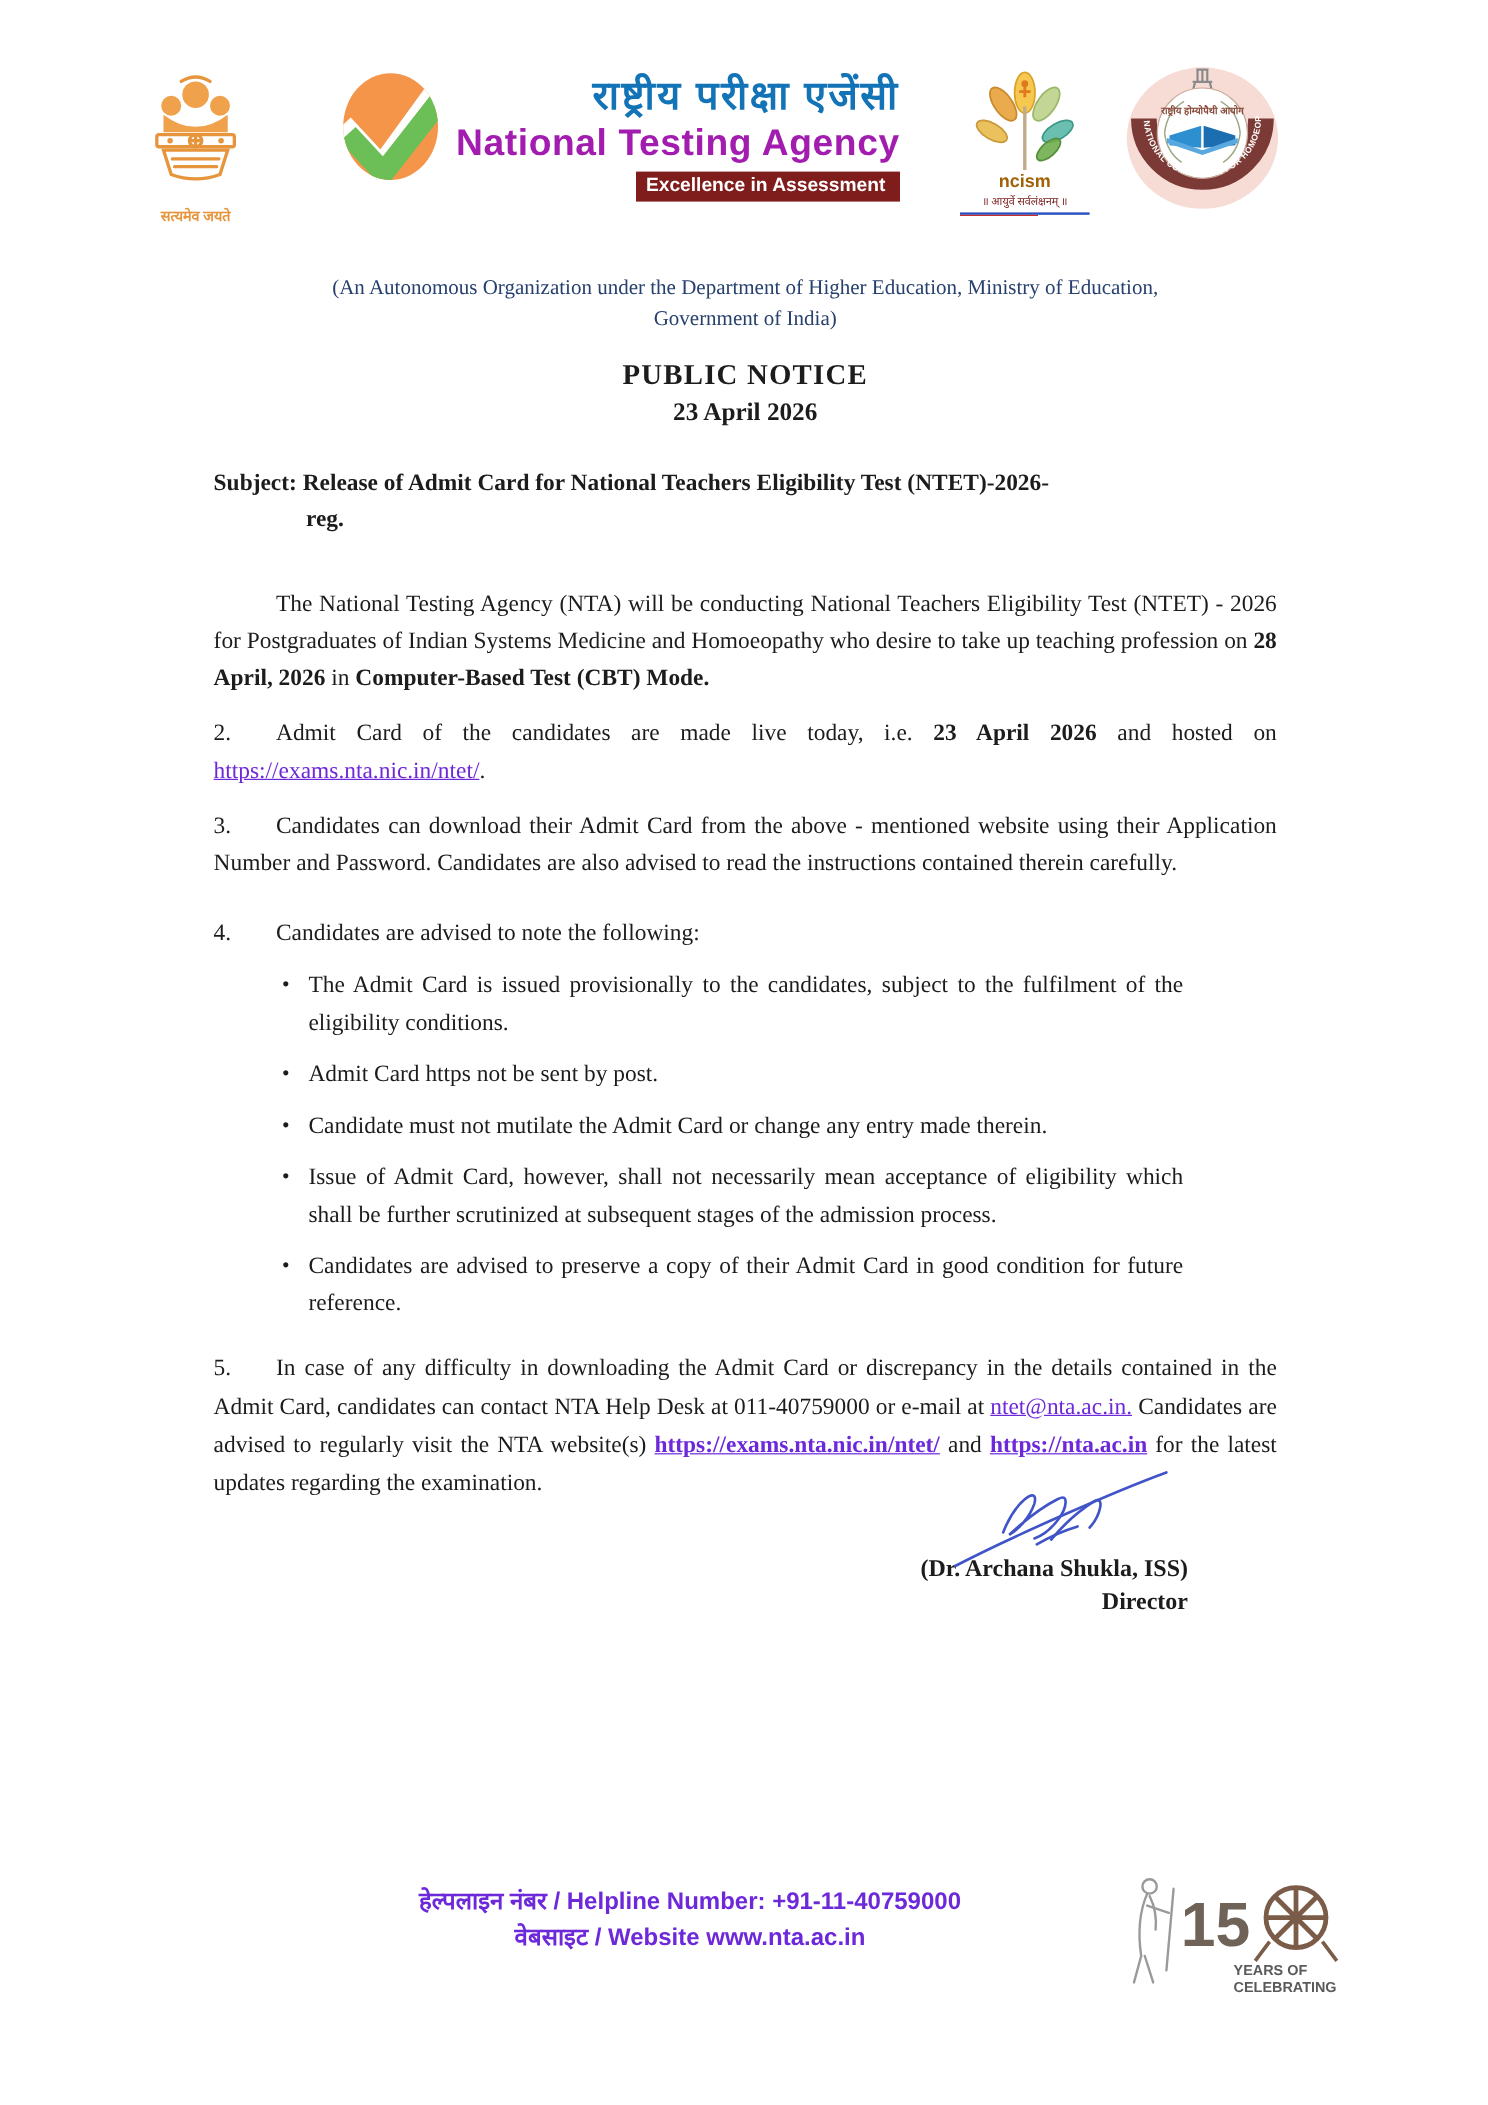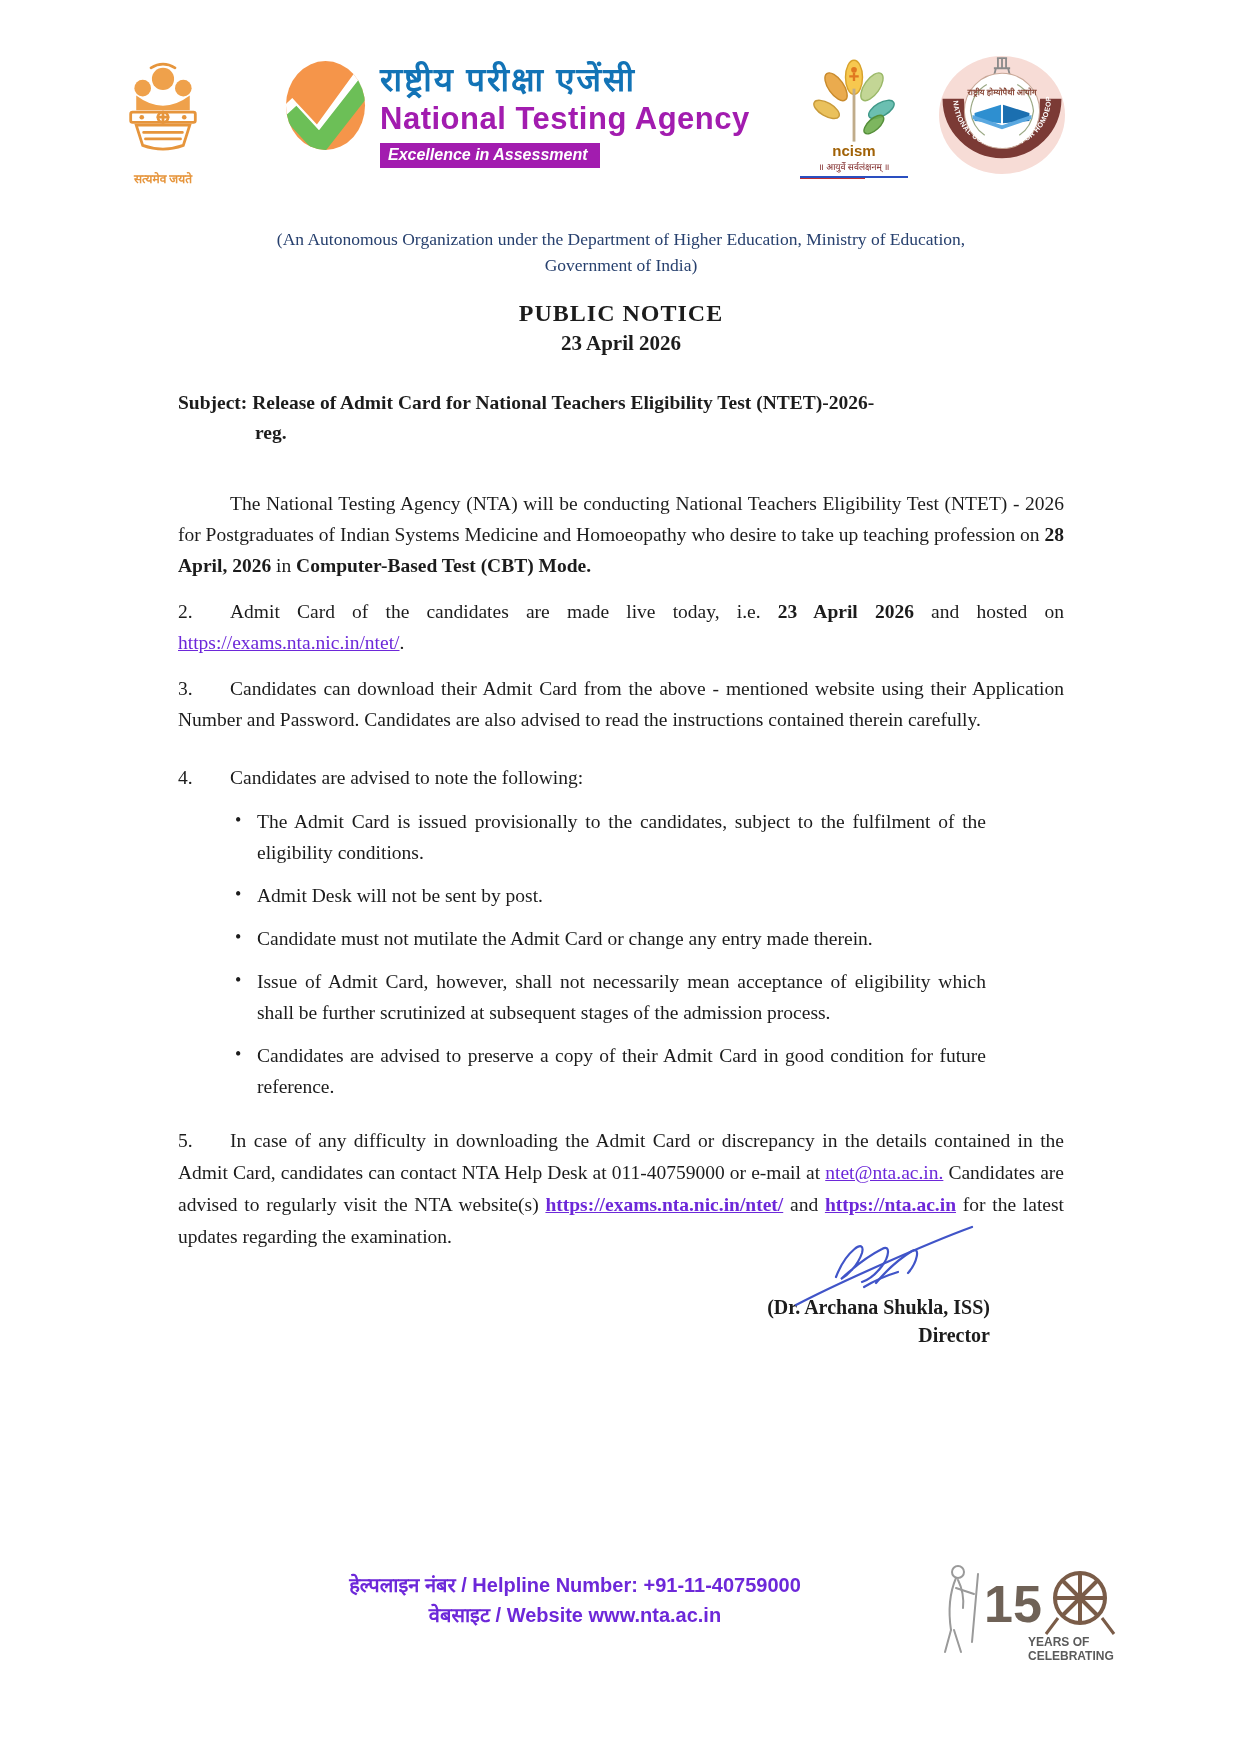--- a/index.html
+++ b/index.html
@@ -4,26 +4,26 @@
 <style>
   * { margin:0; padding:0; box-sizing:border-box; }
   body { background:#888; font-family:"Liberation Serif", serif; }
   .page {
     position:relative; width:1240px; height:1754px; margin:0 auto;
     background:#ffffff; overflow:hidden; color:#1c1c1c;
   }
   
   .emblem { position:absolute; left:96px; top:52px; width:134px; text-align:center; }
   .emblem-caption { font-size:12px; font-weight:bold; color:#e6953c; margin-top:2px; }
-  .nta-logo { position:absolute; left:284px; top:58px; display:flex; gap:12px; }
+  .nta-logo { position:absolute; left:284px; top:58px; display:flex; gap:12px;text-align:right; }
   .nta-text { padding-top:2px; }
   .nta-hindi { font-family:"Liberation Sans", sans-serif; font-size:33px; font-weight:bold; color:#1273b6; line-height:40px; letter-spacing:2px; }
   .nta-english { font-family:"Liberation Sans", sans-serif; font-size:31px; font-weight:bold; color:#a21caf; line-height:38px; letter-spacing:0.5px; }
-  .nta-badge { display:inline-block; margin-top:5px; background:#a21caf; color:#ffffff;
-    font-family:"Liberation Sans", sans-serif; font-style:italic; font-weight:bold;
+  .nta-badge { display:inline-block; margin-top:5px; background:#7f1d1d; color:#ffffff;
+    font-family:"Liberation Sans", sans-serif; font-weight:bold;
     font-size:16px; padding:3px 12px 4px 8px; }
   .ncism-logo { position:absolute; left:800px; top:56px; width:108px; text-align:center; }
   .ncism-name { font-family:"Liberation Sans", sans-serif; font-weight:bold; font-size:15px; color:#a16207; margin-top:-6px; }
   .ncism-motto { font-size:9px; color:#7a2020; margin-top:1px; }
   .ncism-rule { height:2px; background:#2a4fc0; margin-top:3px; position:relative; }
   .ncism-rule::after { content:""; position:absolute; left:0; right:40%; top:2px; height:1px; background:#c03030; }
   .nch-logo { position:absolute; left:922px; top:52px; }
   
   .doc { position:absolute; top:226px; left:178px; width:886px; }
   .org-line { text-align:center; font-size:17.5px; line-height:26px; color:#27406e; width:720px; margin:0 auto; }
@@ -162,21 +162,21 @@
     <p class="para p1"><span>The National Testing Agency (NTA) will be conducting National Teachers Eligibility Test (NTET) - 2026 for Postgraduates of Indian Systems Medicine and Homoeopathy who desire to take up teaching profession on </span><span class="bold">28 April, 2026</span><span> in </span><span class="bold">Computer-Based Test (CBT) Mode.</span></p>
 
     <p class="para p2"><span class="pnum">2.</span><span>Admit Card of the candidates are made live today, i.e. </span><span class="bold">23 April 2026</span><span> and hosted on </span><span class="link">https://exams.nta.nic.in/ntet/</span><span>.</span></p>
 
     <p class="para p3"><span class="pnum">3.</span><span>Candidates can download their Admit Card from the above - mentioned website using their Application Number and Password. Candidates are also advised to read the instructions contained therein carefully.</span></p>
 
     <p class="para p4"><span class="pnum">4.</span><span>Candidates are advised to note the following:</span></p>
 
     <ul class="bullets">
       <li>The Admit Card is issued provisionally to the candidates, subject to the fulfilment of the eligibility conditions.</li>
-      <li>Admit Desk will not be sent by post.</li>
+      <li>Admit Card https not be sent by post.</li>
       <li>Candidate must not mutilate the Admit Card or change any entry made therein.</li>
       <li>Issue of Admit Card, however, shall not necessarily mean acceptance of eligibility which shall be further scrutinized at subsequent stages of the admission process.</li>
       <li>Candidates are advised to preserve a copy of their Admit Card in good condition for future reference.</li>
     </ul>
 
     <p class="para p5"><span class="pnum">5.</span><span>In case of any difficulty in downloading the Admit Card or discrepancy in the details contained in the Admit Card, candidates can contact NTA Help Desk at 011-40759000 or e-mail at </span><span class="link">ntet@nta.ac.in.</span><span> Candidates are advised to regularly visit the NTA website(s) </span><span class="link bold">https://exams.nta.nic.in/ntet/</span><span> and </span><span class="link bold">https://nta.ac.in</span><span> for the latest updates regarding the examination.</span></p>
 
     <div class="signature">
       <svg class="sig-svg" width="200" height="95" viewBox="0 0 200 95">
         <g stroke="#4054c8" stroke-width="2.2" fill="none" stroke-linecap="round">

